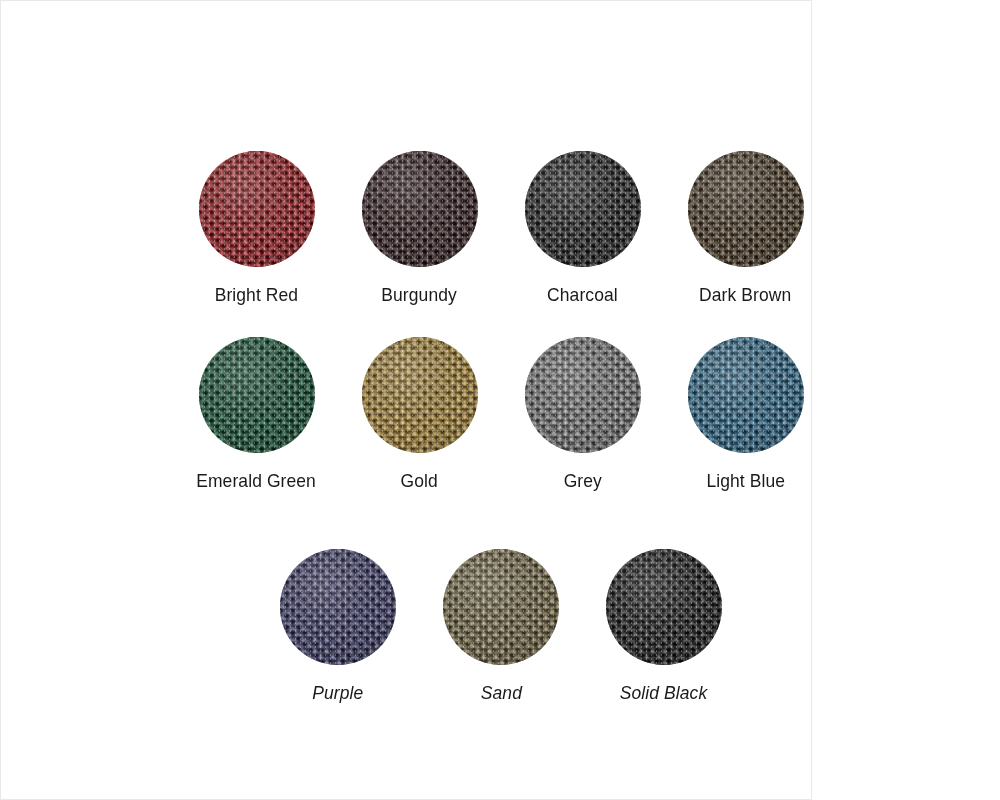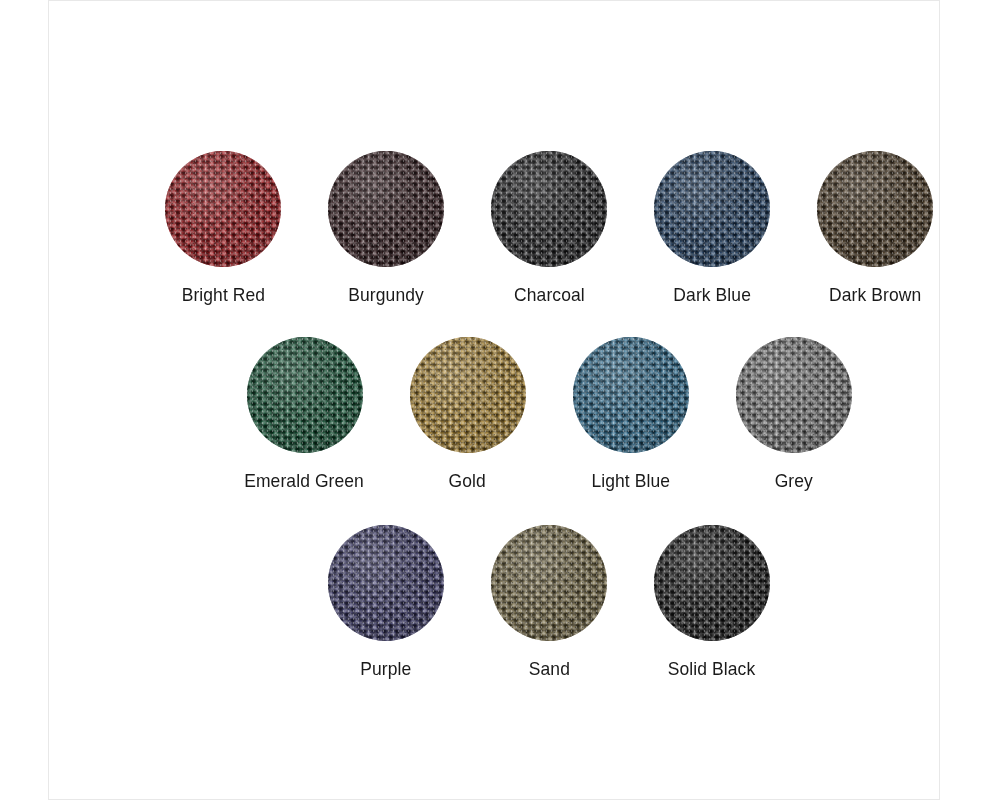--- a/index.html
+++ b/index.html
@@ -9,39 +9,38 @@
   body {
     width: 1000px;
     height: 800px;
     background: #ffffff;
     font-family: "Liberation Sans", sans-serif;
     overflow: hidden;
   }
 
   #swatch-chart {
     position: relative;
-    width: 892px;
+    width: 812px;
     height: 800px;
     background: #ffffff;
     box-sizing: border-box;
     border: 1px solid #e8e8e8;
-    margin-left: 48px;
   }
 
   .swatch-row {
     position: absolute;
     left: 0;
     width: 1000px;
     display: flex;
     justify-content: center;
   }
 
   #row-1 { top: 150px; }
   #row-2 { top: 336px; }
-  #row-3 { top: 524px; }
+  #row-3 { top: 548px; font-style: italic; }
 
   .swatch-cell {
     width: 163px;
     display: flex;
     flex-direction: column;
     align-items: center;
   }
 
   .swatch-disc {
     position: relative;
@@ -177,30 +176,20 @@
         <div class="swatch-disc" style="background-color: rgb(31, 31, 33);">
           <div class="tex-a"></div>
           <div class="tex-b"></div>
           <div class="tex-c"></div>
           <div class="tex-d"></div>
           <div class="disc-shade"></div>
         </div>
         <div class="swatch-label">Charcoal</div>
       </div>
       <div class="swatch-cell">
-        <div class="swatch-disc" style="background-color: rgb(30, 64, 104);">
-          <div class="tex-a"></div>
-          <div class="tex-b"></div>
-          <div class="tex-c"></div>
-          <div class="tex-d"></div>
-          <div class="disc-shade"></div>
-        </div>
-        <div class="swatch-label">Dark Blue</div>
-      </div>
-      <div class="swatch-cell">
         <div class="swatch-disc" style="background-color: rgb(77, 58, 34);">
           <div class="tex-a"></div>
           <div class="tex-b"></div>
           <div class="tex-c"></div>
           <div class="tex-d"></div>
           <div class="disc-shade"></div>
         </div>
         <div class="swatch-label">Dark Brown</div>
       </div>
     </div>
@@ -219,38 +208,38 @@
         <div class="swatch-disc" style="background-color: rgb(187, 146, 54);">
           <div class="tex-a"></div>
           <div class="tex-b"></div>
           <div class="tex-c"></div>
           <div class="tex-d"></div>
           <div class="disc-shade"></div>
         </div>
         <div class="swatch-label">Gold</div>
       </div>
       <div class="swatch-cell">
+        <div class="swatch-disc" style="background-color: rgb(128, 128, 128);">
+          <div class="tex-a"></div>
+          <div class="tex-b"></div>
+          <div class="tex-c"></div>
+          <div class="tex-d"></div>
+          <div class="disc-shade"></div>
+        </div>
+        <div class="swatch-label">Grey</div>
+      </div>
+      <div class="swatch-cell">
         <div class="swatch-disc" style="background-color: rgb(42, 111, 150);">
           <div class="tex-a"></div>
           <div class="tex-b"></div>
           <div class="tex-c"></div>
           <div class="tex-d"></div>
           <div class="disc-shade"></div>
         </div>
         <div class="swatch-label">Light Blue</div>
-      </div>
-      <div class="swatch-cell">
-        <div class="swatch-disc" style="background-color: rgb(128, 128, 128);">
-          <div class="tex-a"></div>
-          <div class="tex-b"></div>
-          <div class="tex-c"></div>
-          <div class="tex-d"></div>
-          <div class="disc-shade"></div>
-        </div>
-        <div class="swatch-label">Grey</div>
       </div>
     </div>
   <div class="swatch-row" id="row-3">
       <div class="swatch-cell">
         <div class="swatch-disc" style="background-color: rgb(60, 58, 110);">
           <div class="tex-a"></div>
           <div class="tex-b"></div>
           <div class="tex-c"></div>
           <div class="tex-d"></div>
           <div class="disc-shade"></div>

